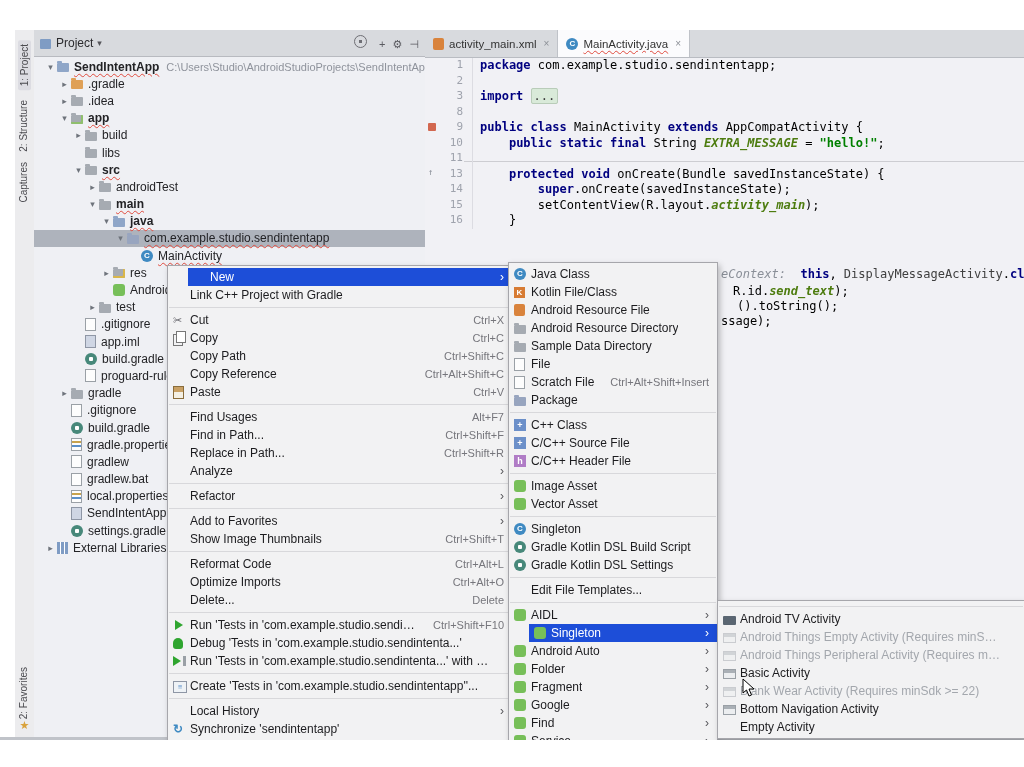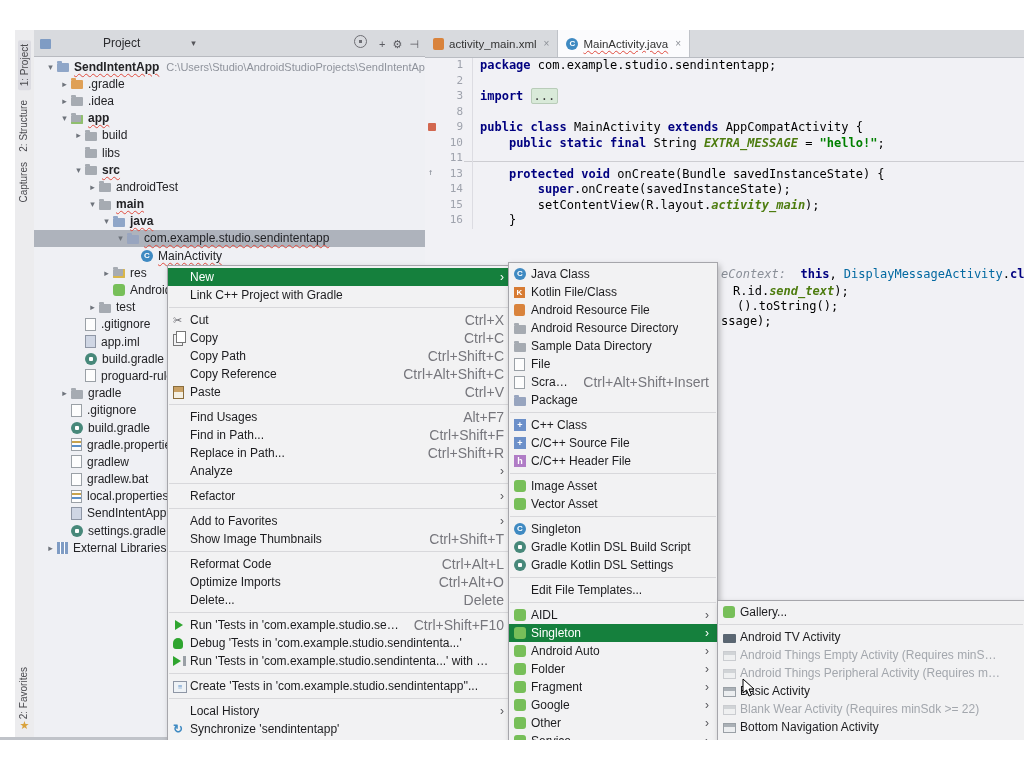--- a/index.html
+++ b/index.html
@@ -6,21 +6,21 @@
     font-family:"Liberation Sans",sans-serif;-webkit-font-smoothing:antialiased;}
   #app{position:absolute;left:0;top:30px;width:1024px;height:710px;background:#fff;overflow:hidden;}
   
   #toolstrip{position:absolute;left:15px;top:0;width:19px;height:710px;background:#ececEE;border-right:1px solid #cfcfd4;}
   .vlabel{writing-mode:vertical-rl;transform:rotate(180deg);font-size:10px;color:#4a4a4f;margin:10px 0 0 3px;white-space:nowrap;}
   .vlabel.active{background:#dcdce2;padding:4px 1px;border-radius:2px;}
   #fav-group{position:absolute;bottom:8px;left:0;width:19px;text-align:center;}
   .star{color:#d9a23c;font-size:11px;}
   
   #project-panel{position:absolute;left:34px;top:0;width:391px;height:710px;background:#eff0f4;border-right:1px solid #c2c4ca;}
-  #project-header{position:absolute;left:0;top:0;right:0;height:27px;background:#d8dade;border-bottom:1px solid #b8bac0;display:flex;align-items:center;padding:0 6px;box-sizing:border-box;font-size:12px;color:#2b2b2e;gap:47px;}
+  #project-header{position:absolute;left:0;top:0;right:0;height:27px;background:#d8dade;border-bottom:1px solid #b8bac0;display:flex;align-items:center;padding:0 6px;box-sizing:border-box;font-size:12px;color:#2b2b2e;}
   #project-header .sp{flex:1}
   .hicon{color:#5a5a60;font-size:11px;margin-left:7px;cursor:default;}
   #tree{position:absolute;left:0;top:28px;right:0;bottom:0;overflow:hidden;}
   .tree-row{height:17.2px;display:flex;align-items:center;font-size:12px;color:#232326;white-space:nowrap;}
   .tree-row.selected{background:#aeb3bc;}
   .chev{width:13px;flex:none;color:#6e737b;font-size:9px;text-align:center;}
   .tlabel.bold{font-weight:bold;}
   .tlabel.error{text-decoration:underline wavy #e04b3f 1px;text-underline-offset:2px;}
   .tpath{color:#8f939c;font-size:11px;margin-left:7px;}
   
@@ -33,34 +33,34 @@
   #code{position:absolute;left:0;top:28px;right:0;bottom:0;}
   .crow{display:flex;height:15.5px;line-height:15.5px;}
   .gut{width:38px;flex:none;text-align:right;padding-right:9px;color:#9fa3ad;font:11px "DejaVu Sans Mono",monospace;border-right:1px solid #dcdce2;position:relative;}
   .gmark{position:absolute;left:3px;top:3px;width:8px;height:8px;background:#d2674f;border-radius:1px;}
   .gmark.ovr{background:none;color:#8a8f98;font-size:9px;top:0;width:auto;}
   .ctext{font:12px "DejaVu Sans Mono",monospace;white-space:pre;padding-left:7px;color:#000;}
   .kw{color:#000080;font-weight:bold;}
   .str{color:#008000;font-weight:bold;}
   .field{color:#4d7c0f;font-weight:bold;font-style:italic;}
   .ann{color:#808000;}
-  .err{color:#0369a1;}
+  .err{color:#404040;}
   .hint{color:#8a8f98;font-style:italic;}
   .pl{color:#000;}
   .fold{background:#d9ead9;color:#3a3a3a;border:1px solid #b9ccb9;border-radius:2px;padding:0 2px;}
   #method-sep{position:absolute;left:39px;right:0;top:103px;height:1px;background:#cdcdd2;}
   .frag{position:absolute;font:12px "DejaVu Sans Mono",monospace;white-space:pre;}
   
   .menu{position:absolute;background:#f2f2f3;border:1px solid #a6a6ab;box-shadow:2px 3px 6px rgba(0,0,0,.25);box-sizing:border-box;padding:2px 0;}
   .menu-item{height:18px;display:flex;align-items:center;padding:0 8px 0 5px;font-size:12px;color:#1c1c1f;white-space:nowrap;cursor:default;}
   .menu-item .ml{overflow:hidden;text-overflow:ellipsis;}
   .menu-item .msp{flex:1;min-width:14px;}
-  .menu-item .msc{color:#76767c;font-size:14px;}
+  .menu-item .msc{color:#76767c;font-size:11px;}
   .menu-item .marr{color:#55555a;font-size:12px;margin-left:6px;}
-  .menu-item.sel{background:#15803d;color:#fff;}
+  .menu-item.sel{background:#1d4ed8;color:#fff;margin-left:20px;}
   .menu-item.sel .msc,.menu-item.sel .marr{color:#fff;}
   .menu-item.dis{color:#a3a7ad;}
   .menu-sep{height:1px;background:#d8d8db;margin:3px 1px;}
   .mico{width:17px;flex:none;display:flex;justify-content:flex-start;align-items:center;}
   
   .ic{display:inline-block;flex:none;position:relative;margin-right:5px;}
   .mico .ic{margin-right:0;}
   .i-folder{width:12px;height:9px;background:#a6abb2;border-radius:1px;margin-top:2px;}
   .i-folder::before{content:"";position:absolute;top:-2px;left:0;width:5px;height:2px;background:inherit;border-radius:1px 1px 0 0;}
   .i-folder.org{background:#dfa057;}
@@ -664,41 +664,34 @@
           <span class="ic i-android"></span>
         </span>
         <span class="ml">Google</span>
         <span class="msp"></span>
         <span class="marr">›</span>
       </div>
       <div class="menu-item">
         <span class="mico">
           <span class="ic i-android"></span>
         </span>
-        <span class="ml">Other</span>
+        <span class="ml">Find</span>
         <span class="msp"></span>
         <span class="marr">›</span>
       </div>
       <div class="menu-item">
         <span class="mico">
           <span class="ic i-android"></span>
         </span>
         <span class="ml">Service</span>
         <span class="msp"></span>
         <span class="marr">›</span>
       </div>
     </div>
   <div id="menu-activity" class="menu" style="left:717px;top:570px;width:307px;z-index:52;border-right:none;">
-      <div class="menu-item">
-        <span class="mico">
-          <span class="ic i-android"></span>
-        </span>
-        <span class="ml">Gallery...</span>
-        <span class="msp"></span>
-      </div>
       <div class="menu-sep"></div>
       <div class="menu-item">
         <span class="mico">
           <span class="ic i-tv"></span>
         </span>
         <span class="ml">Android TV Activity</span>
         <span class="msp"></span>
       </div>
       <div class="menu-item dis">
         <span class="mico">

